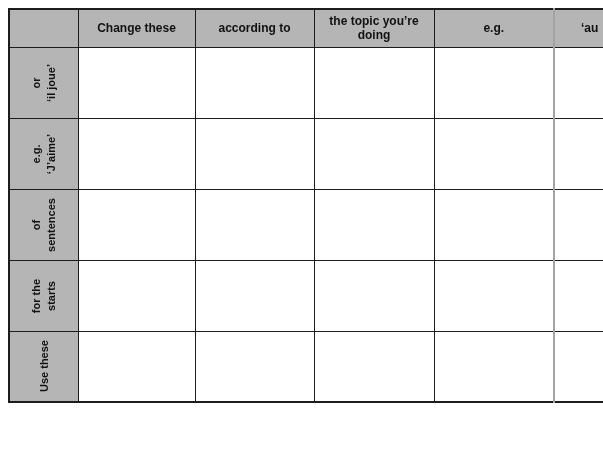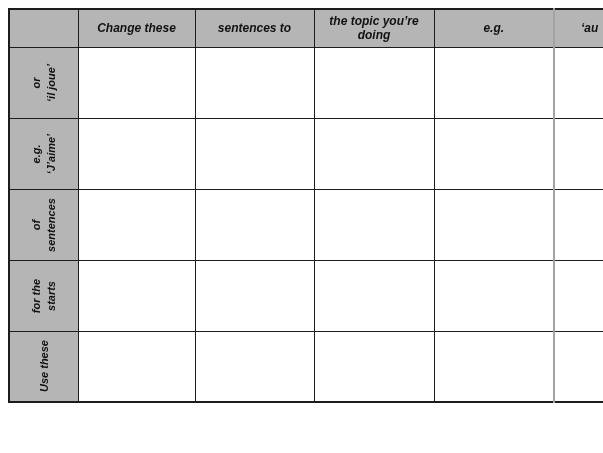--- a/index.html
+++ b/index.html
@@ -15,21 +15,20 @@
     --graydiv: #a3a3a3;
     --txt: #111111;
   }
   .table-wrap {
     position: absolute;
     left: 8px;
     top: 8px;
     width: 595px;
     height: 410px;
     overflow: hidden;
-    font-style: italic;
   }
   table {
     border-collapse: collapse;
     table-layout: fixed;
     border: 2px solid var(--border);
     width: 665px;
   }
   td {
     border: 1.6px solid var(--border);
     padding: 0;
@@ -80,21 +79,21 @@
       <col style="width:117px">
       <col style="width:119px">
       <col style="width:120px">
       <col style="width:120px">
       <col style="width:120px">
     </colgroup>
     <tbody>
         <tr class="header-row">
       <td class="hcell"></td>
       <td class="hcell">Change these</td>
-      <td class="hcell">sentences to</td>
+      <td class="hcell">according to</td>
       <td class="hcell">the topic you’re
 doing</td>
       <td class="hcell">e.g.</td>
       <td class="hcell lastcol">‘au</td>
     </tr>
     <tr class="body-row">
       <td class="rowlabel">
             <span class="rot">or
 ‘il joue’</span>
           </td>

